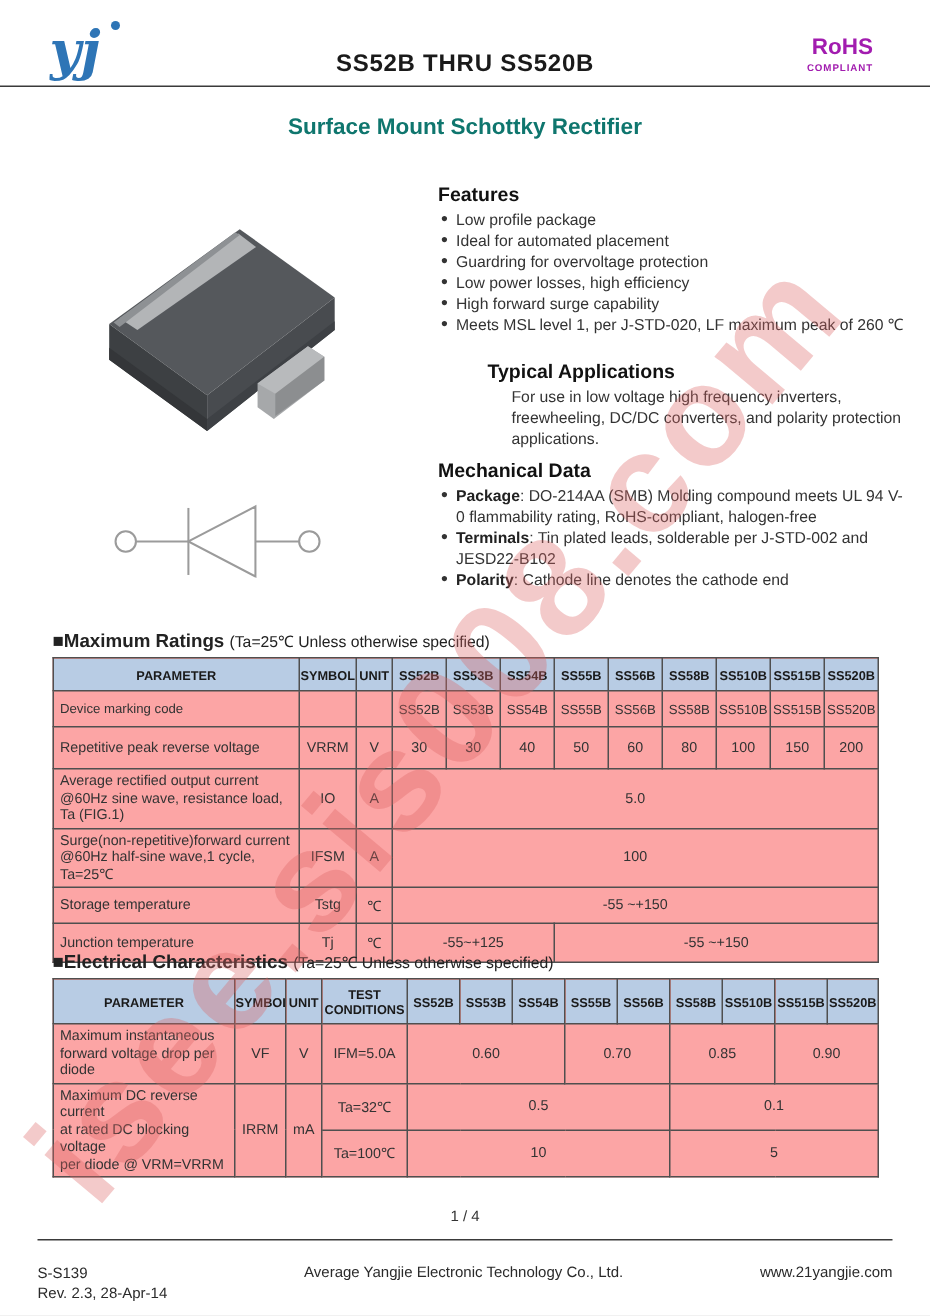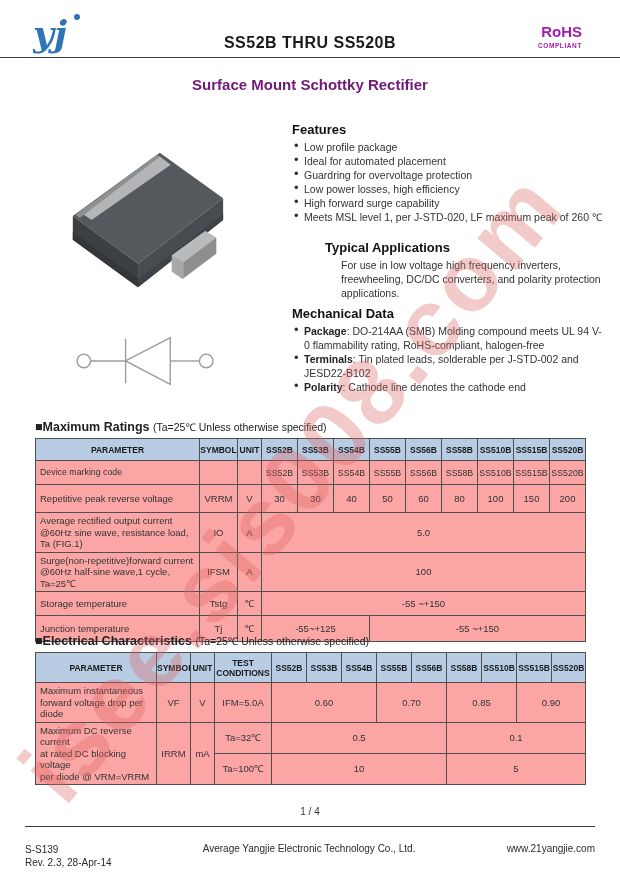--- a/index.html
+++ b/index.html
@@ -25,21 +25,21 @@
   .hdr { position:absolute; left:0; top:0; width:100%; height:58px;
          border-bottom:1.5px solid #3a3a3a; }
   .logo { position:absolute; left:33px; top:10px; }
   .part-range { position:absolute; left:0; right:0; top:34px; text-align:center;
                 font-size:16px; font-weight:bold; color:#1a1a1a; letter-spacing:0.5px; }
   .rohs { position:absolute; right:38px; top:24px; text-align:right; color:#a21caf; }
   .rohs-main { font-size:15px; font-weight:bold; line-height:15px; }
   .rohs-sub  { font-size:6.5px; font-weight:bold; letter-spacing:0.6px; margin-top:3px; }
 
   .page-title { position:absolute; left:0; right:0; top:76px; text-align:center;
-                font-size:15px; font-weight:bold; color:#701a75; }
+                font-size:15px; font-weight:bold; color:#0f766e; }
 
   
   .pkg-wrap   { position:absolute; left:55px; top:136px; }
   .diode-wrap { position:absolute; left:72px; top:326px; }
 
   
   .sec-h { font-size:13px; font-weight:bold; color:#111; margin-bottom:3px; }
   .blk { position:absolute; width:312px; left:292px; }
   #features { top:122px; }
   #applications { top:240px;margin-left:33px; }

